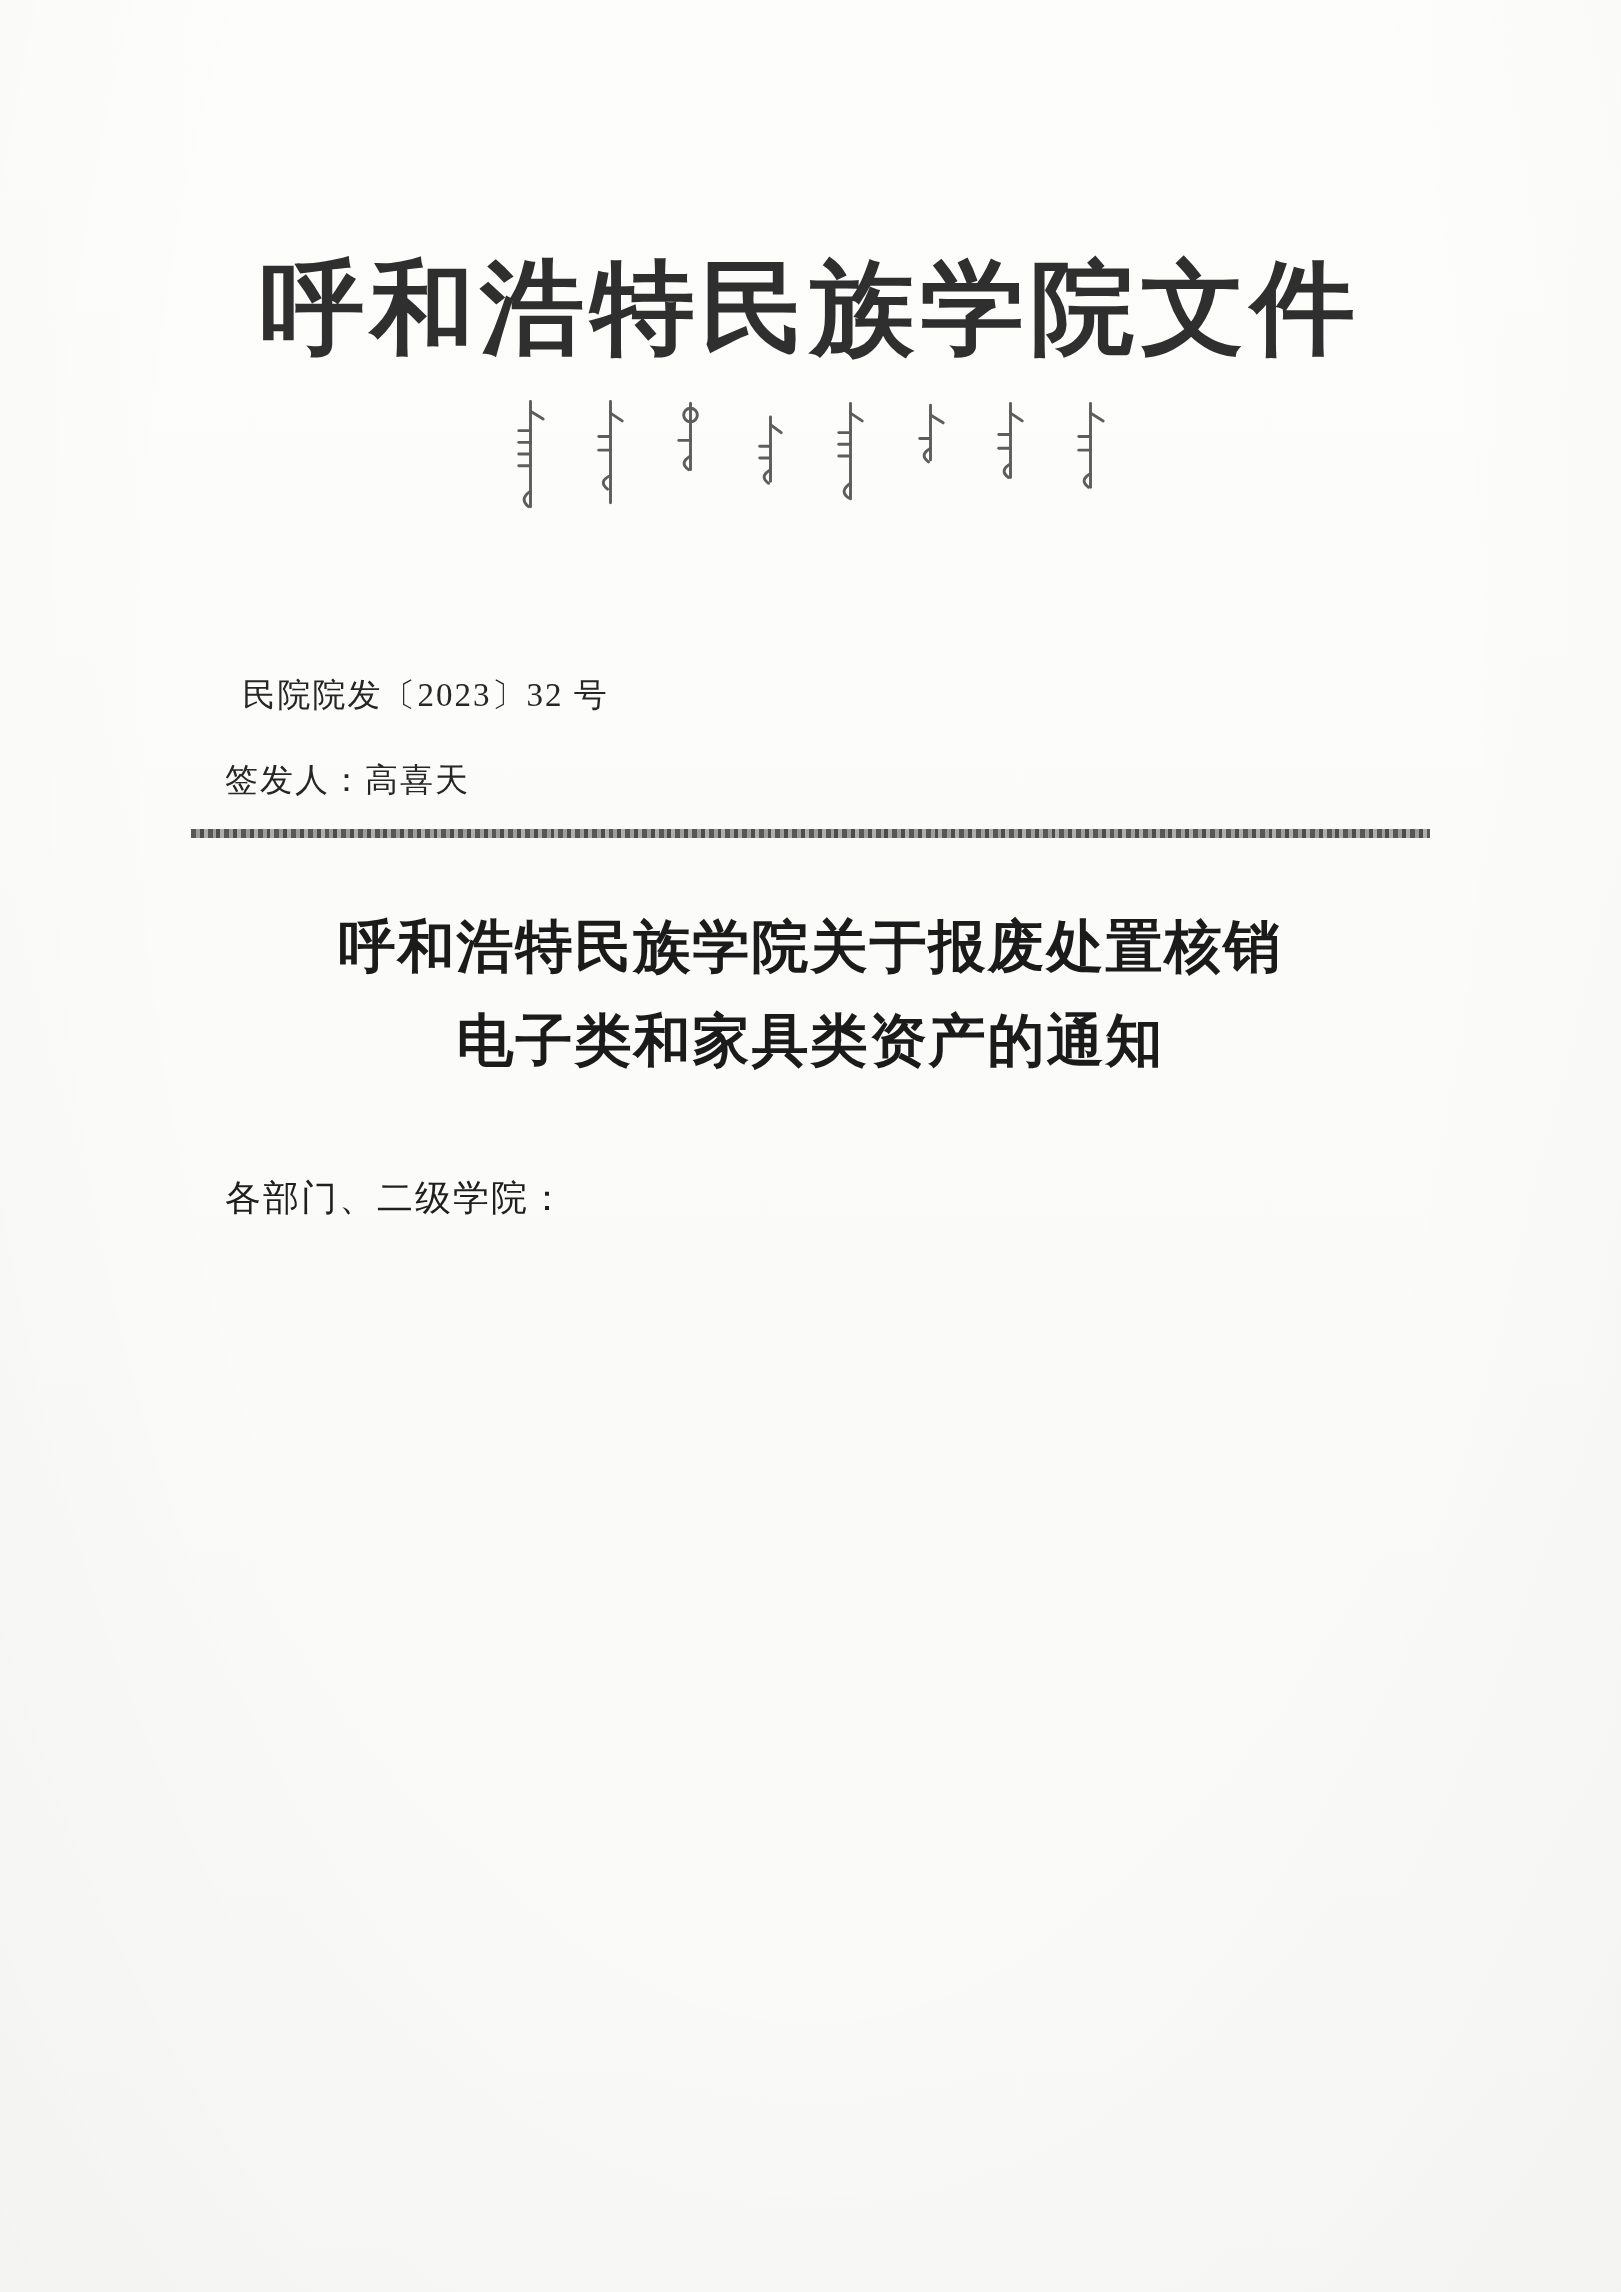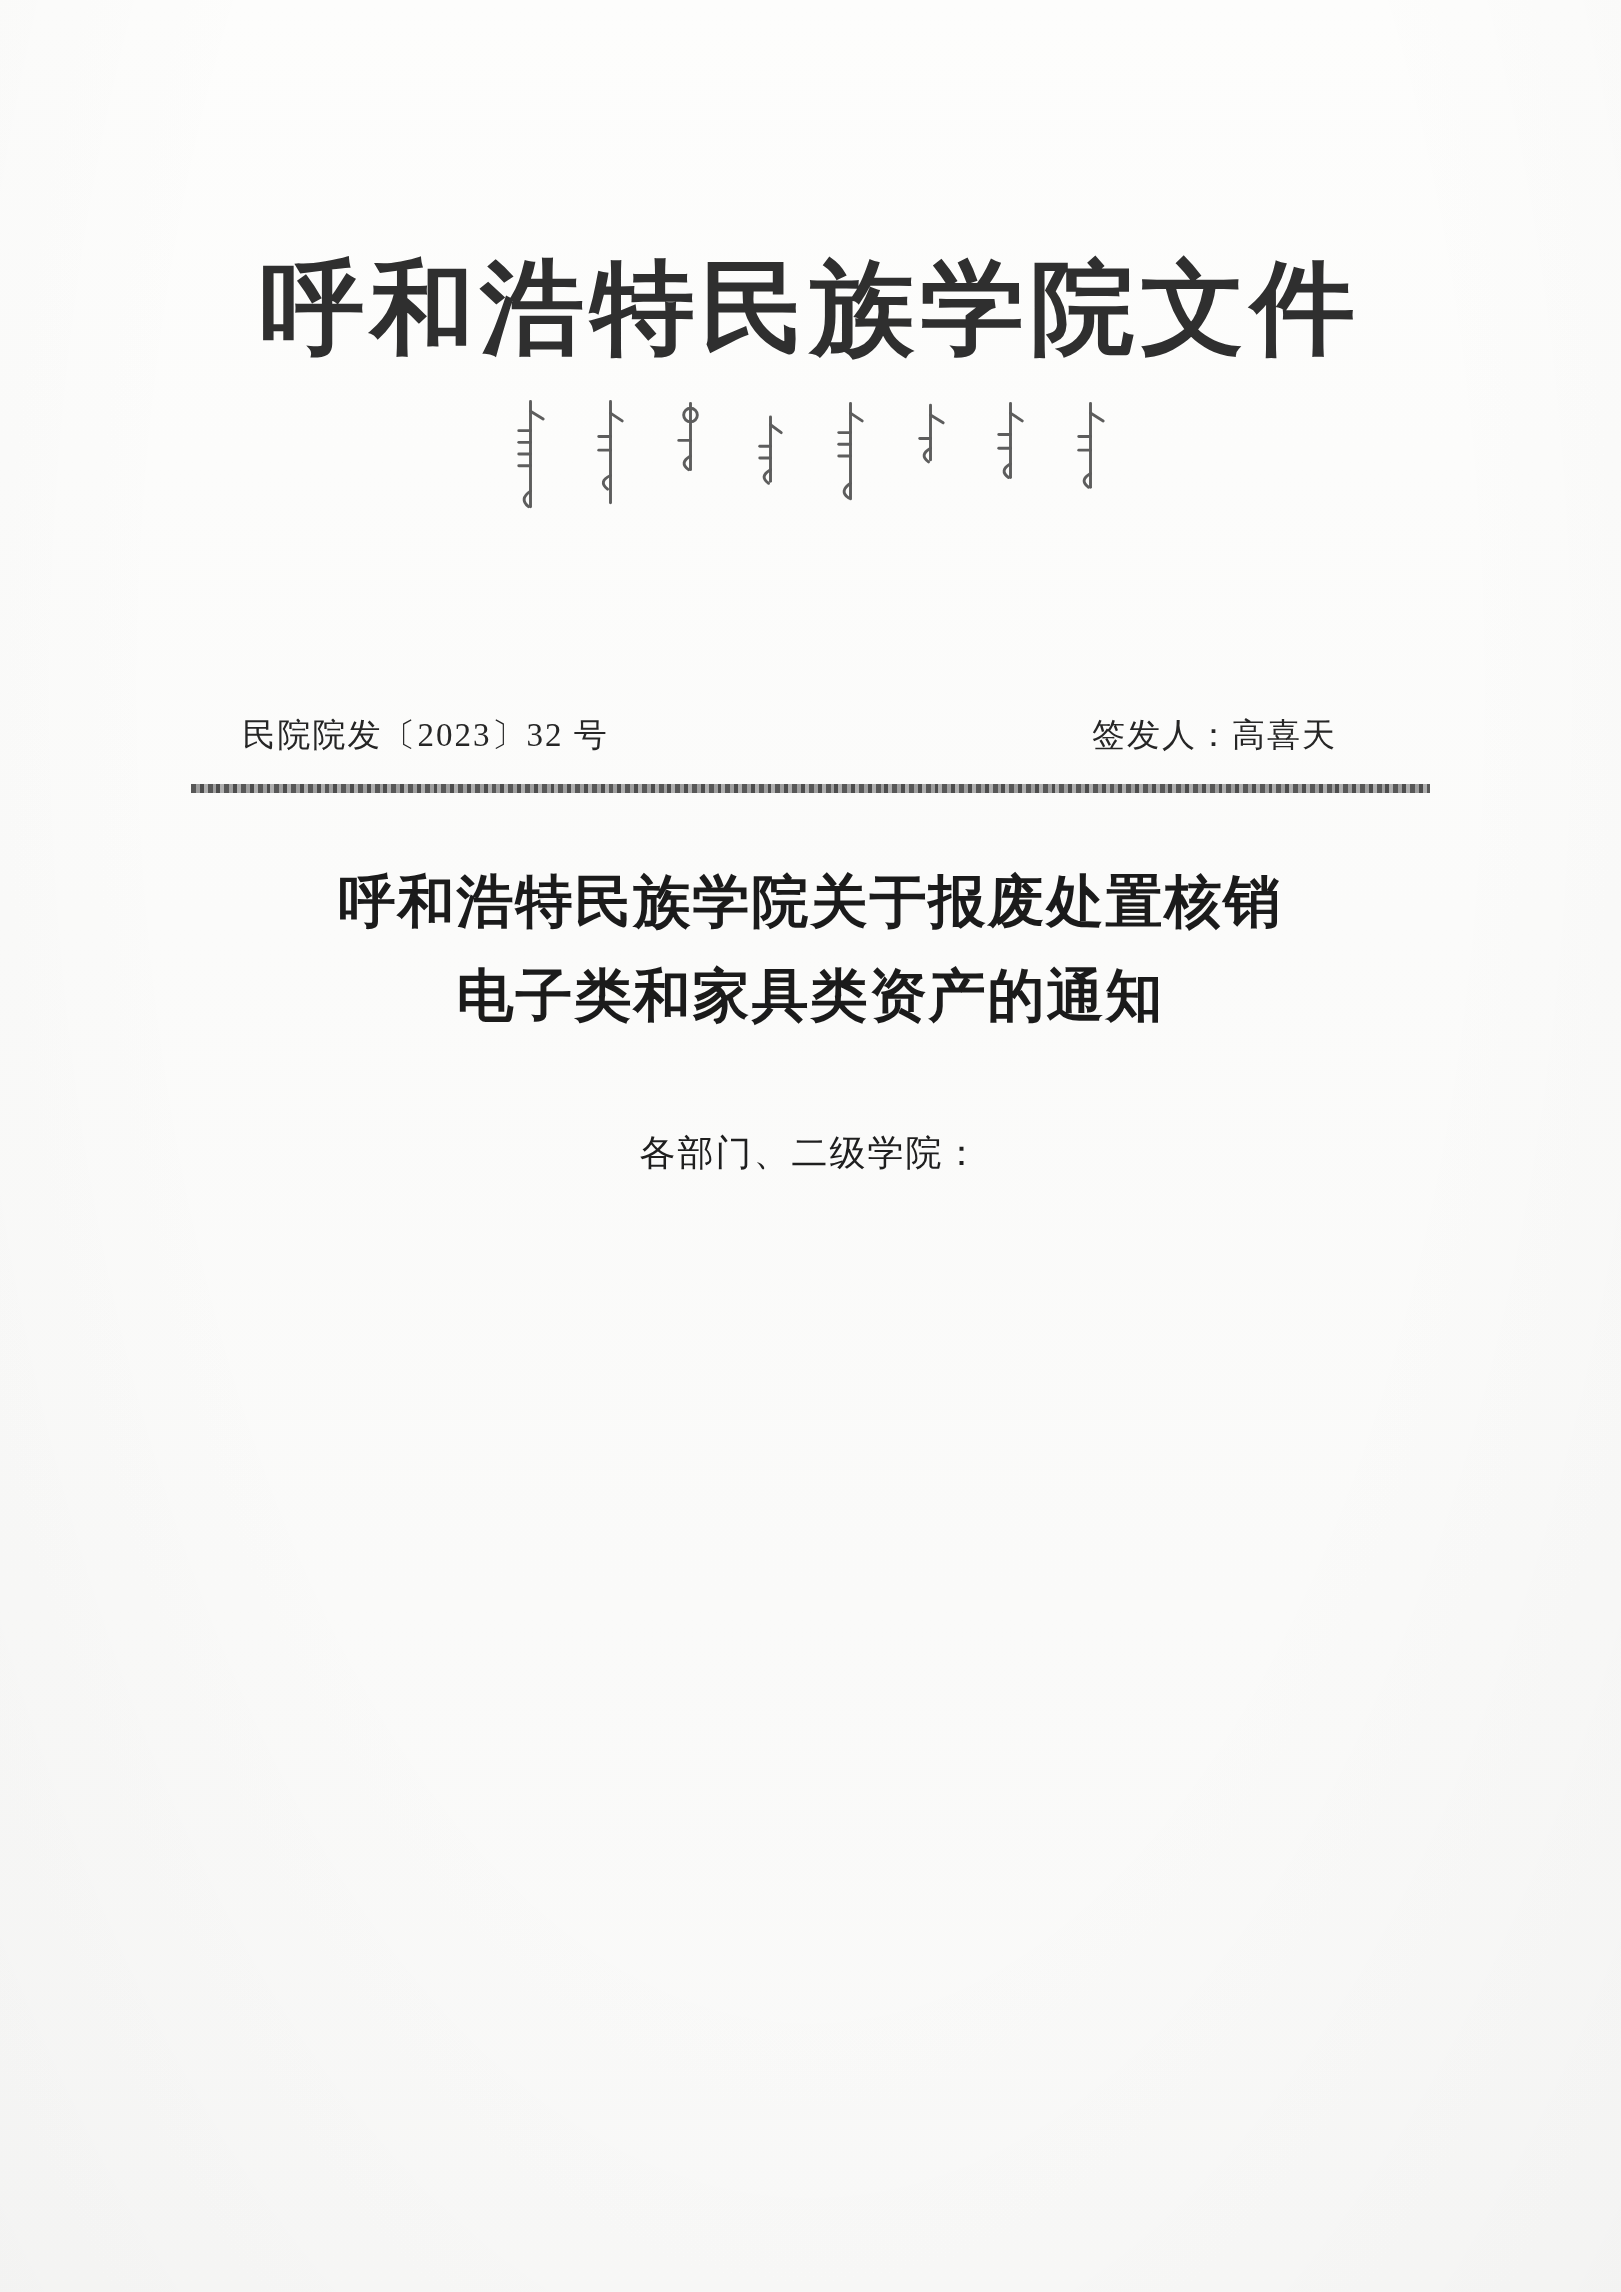--- a/index.html
+++ b/index.html
@@ -70,20 +70,21 @@
 
   
   .docnum-row {
     margin-top: 149px;
     display: flex;
     align-items: baseline;
     justify-content: space-between;
     font-size: 33px;
     letter-spacing: 2px;
     color: #262626;
+    flex-direction: column;
   }
   .docnum {
     padding-left: 17.6px;
   }
   .signer {
     padding-right: 59px;
     letter-spacing: 2px;
     margin-top: 40px;
   }
 
@@ -119,21 +120,20 @@
   .body-text {
     margin-top: 76px;
     font-size: 36px;
     line-height: 1.95;
     letter-spacing: 1px;
     color: #1f1f1f;
   }
   .salutation {
     margin-bottom: 13.7px;
     letter-spacing: 2px;
-    text-align: center;
   }
   .para {
     text-indent: 2em;
     margin: 0 0 13.7px 0;
     text-align: justify;
     text-justify: inter-ideograph;
   }
 </style>
 </head>
 <body>

